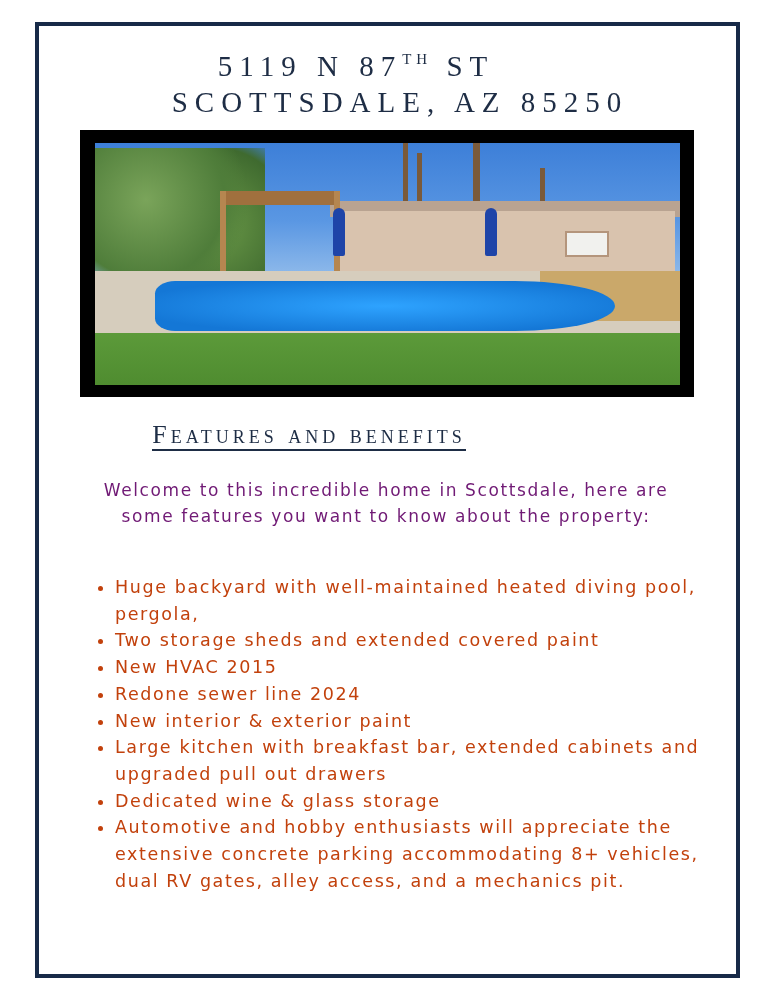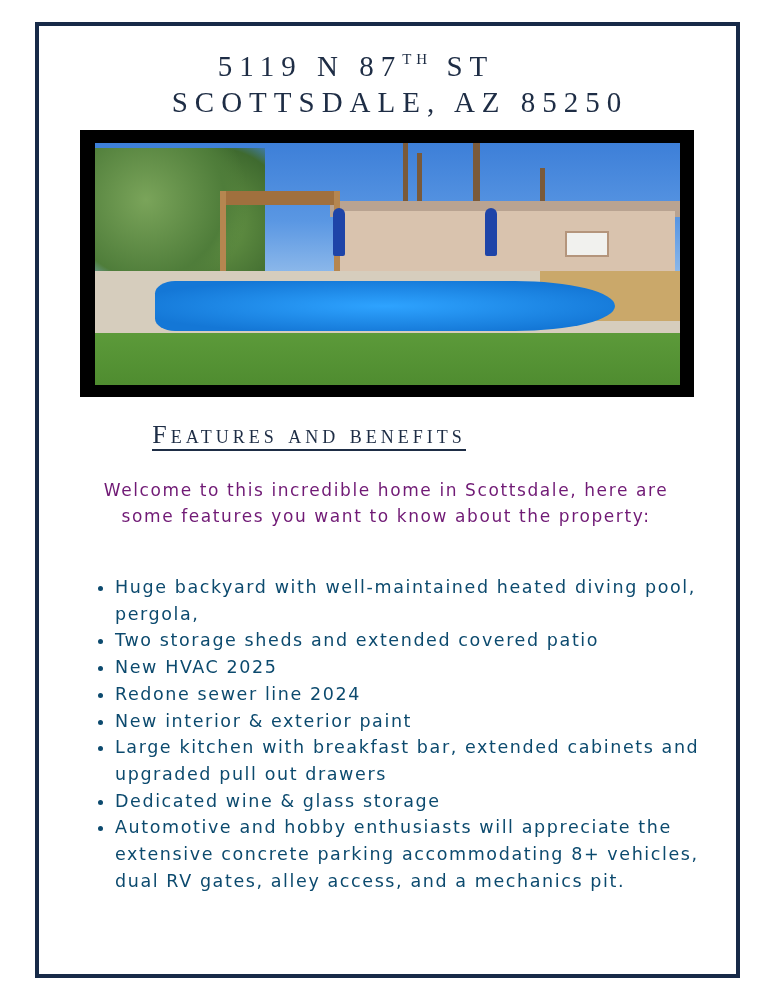--- a/index.html
+++ b/index.html
@@ -19,21 +19,21 @@
   .window { position:absolute; left:470px; top:88px; width:40px; height:22px; background:#f1f1ee; border:2px solid #b4957c; }
   .palm { position:absolute; width:5px; background:#7a5a3a; }
   .deck { position:absolute; left:0; top:128px; width:100%; height:80px; background:#d6cdbd; }
   .dry { position:absolute; right:0; top:128px; width:140px; height:50px; background:#caa86a; }
   .pool { position:absolute; left:60px; top:138px; width:460px; height:50px; background:radial-gradient(ellipse at 50% 50%,#2ea3ff 0%,#1477d6 80%); border-radius:40px 200px 200px 40px / 25px 50px 50px 25px; }
   .grass { position:absolute; left:0; top:190px; width:100%; height:60px; background:linear-gradient(180deg,#5c9a3a,#4d8a2e); border-radius:0; }
   .umbrella { position:absolute; width:12px; height:48px; background:#1e44a8; border-radius:6px 6px 2px 2px; }
   .heading { position:absolute; left:0; width:618px; top:420px; text-align:center; font-family:"Liberation Serif", "DejaVu Serif", serif; color:#1e2d45; font-size:26px; letter-spacing:4px; }
   .heading span { border-bottom:2px solid #1e2d45; padding-bottom:0; font-variant:small-caps; }
   .intro { position:absolute; left:90px; width:592px; top:477px; text-align:center; font-size:17px; line-height:26px; letter-spacing:1.6px; color:#701a75; }
-  ul.features { position:absolute; left:93px; top:574px; width:600px; margin:0; padding:0 0 0 22px; font-size:17.5px; line-height:26.7px; letter-spacing:1.6px; color:#0c4a6e; }
+  ul.features { position:absolute; left:93px; top:574px; width:600px; margin:0; padding:0 0 0 22px; font-size:17.5px; line-height:26.7px; letter-spacing:1.6px; color:#c2410c; }
   ul.features li { margin:0; padding:0; }
 </style>
 </head>
 <body>
 
 <div class="frame"></div>
 
 <div class="title t1"><span>5119 N 87</span><sup>TH</sup><span> ST</span></div>
 <div class="title t2">SCOTTSDALE, AZ 85250</div>
 
@@ -57,20 +57,20 @@
     <div class="grass"></div>
   </div>
 </div>
 
 <div class="heading"><span>Features and benefits</span></div>
 
 <div class="intro">Welcome to this incredible home in Scottsdale, here are some features you want to know about the property:</div>
 
 <ul class="features">
   <li>Huge backyard with well-maintained heated diving pool, pergola,</li>
-  <li>Two storage sheds and extended covered patio</li>
-  <li>New HVAC 2025</li>
+  <li>Two storage sheds and extended covered paint</li>
+  <li>New HVAC 2015</li>
   <li>Redone sewer line 2024</li>
   <li>New interior &amp; exterior paint</li>
   <li>Large kitchen with breakfast bar, extended cabinets and upgraded pull out drawers</li>
   <li>Dedicated wine &amp; glass storage</li>
   <li>Automotive and hobby enthusiasts will appreciate the extensive concrete parking accommodating 8+ vehicles, dual RV gates, alley access, and a mechanics pit.</li>
 </ul>
 
 </body></html>

